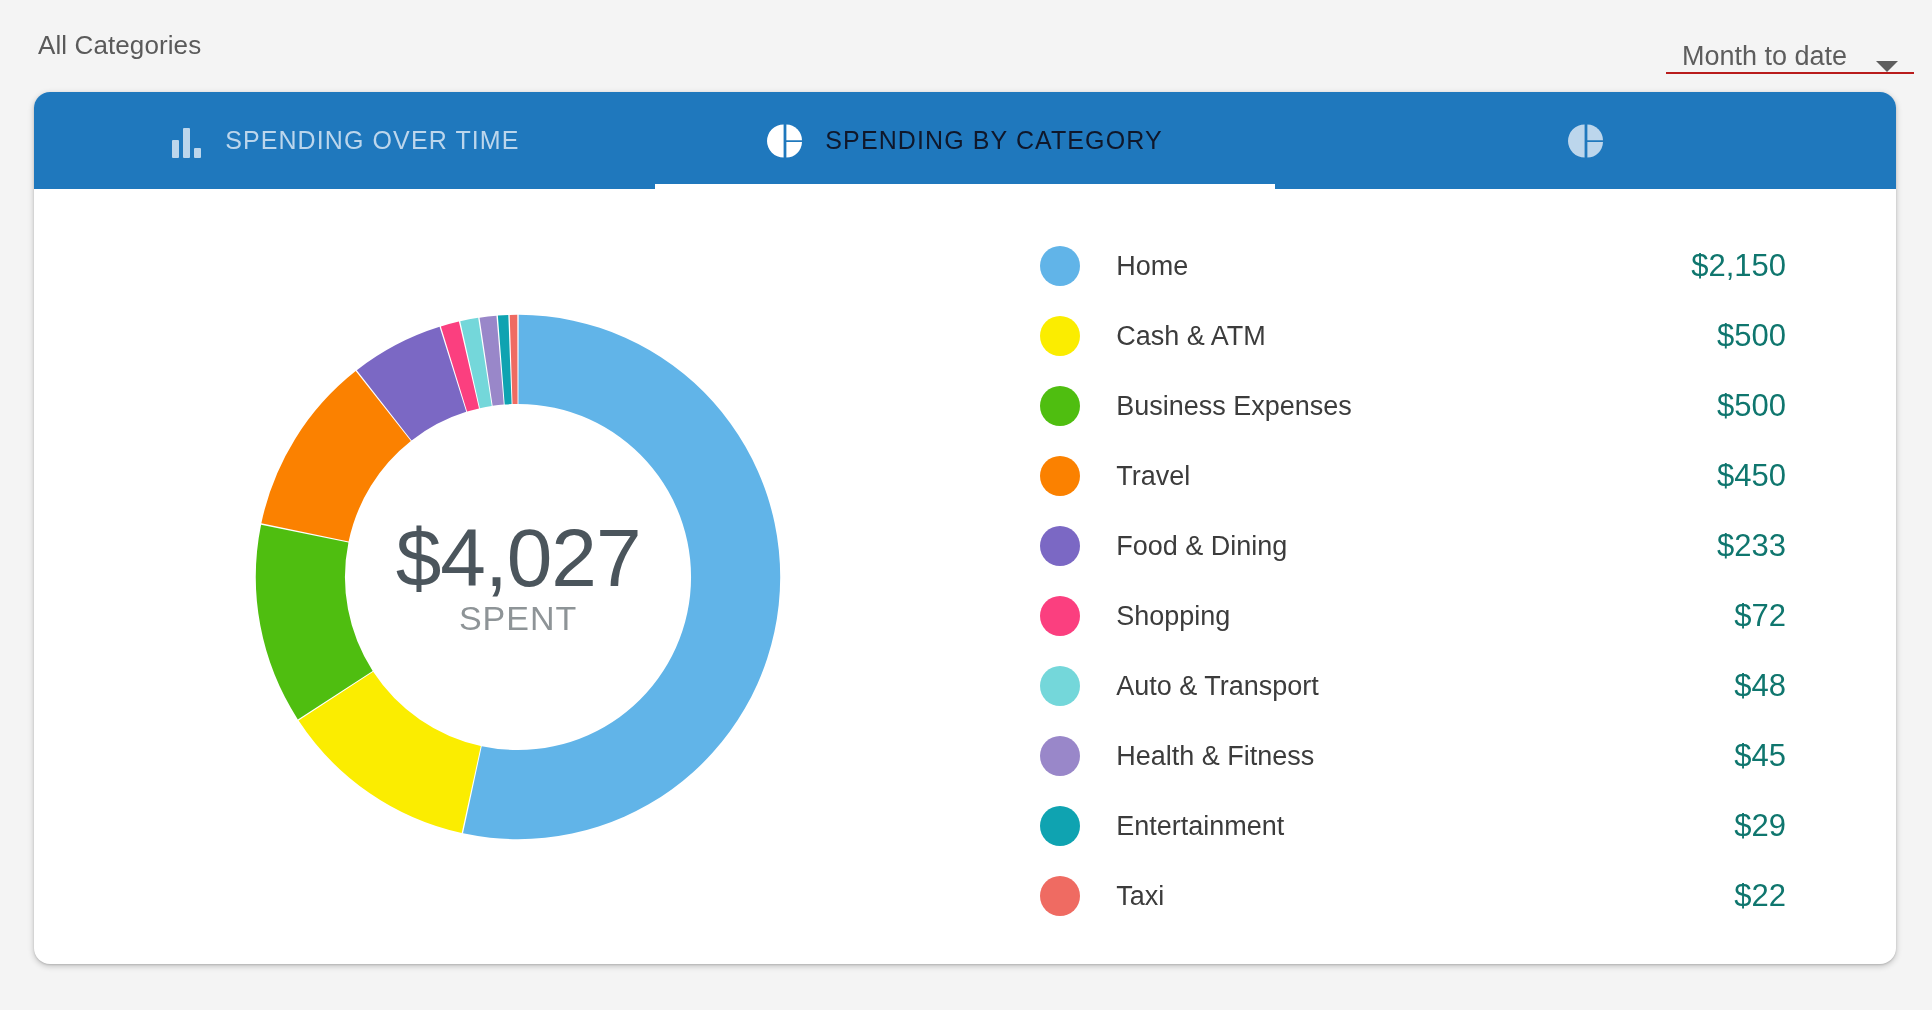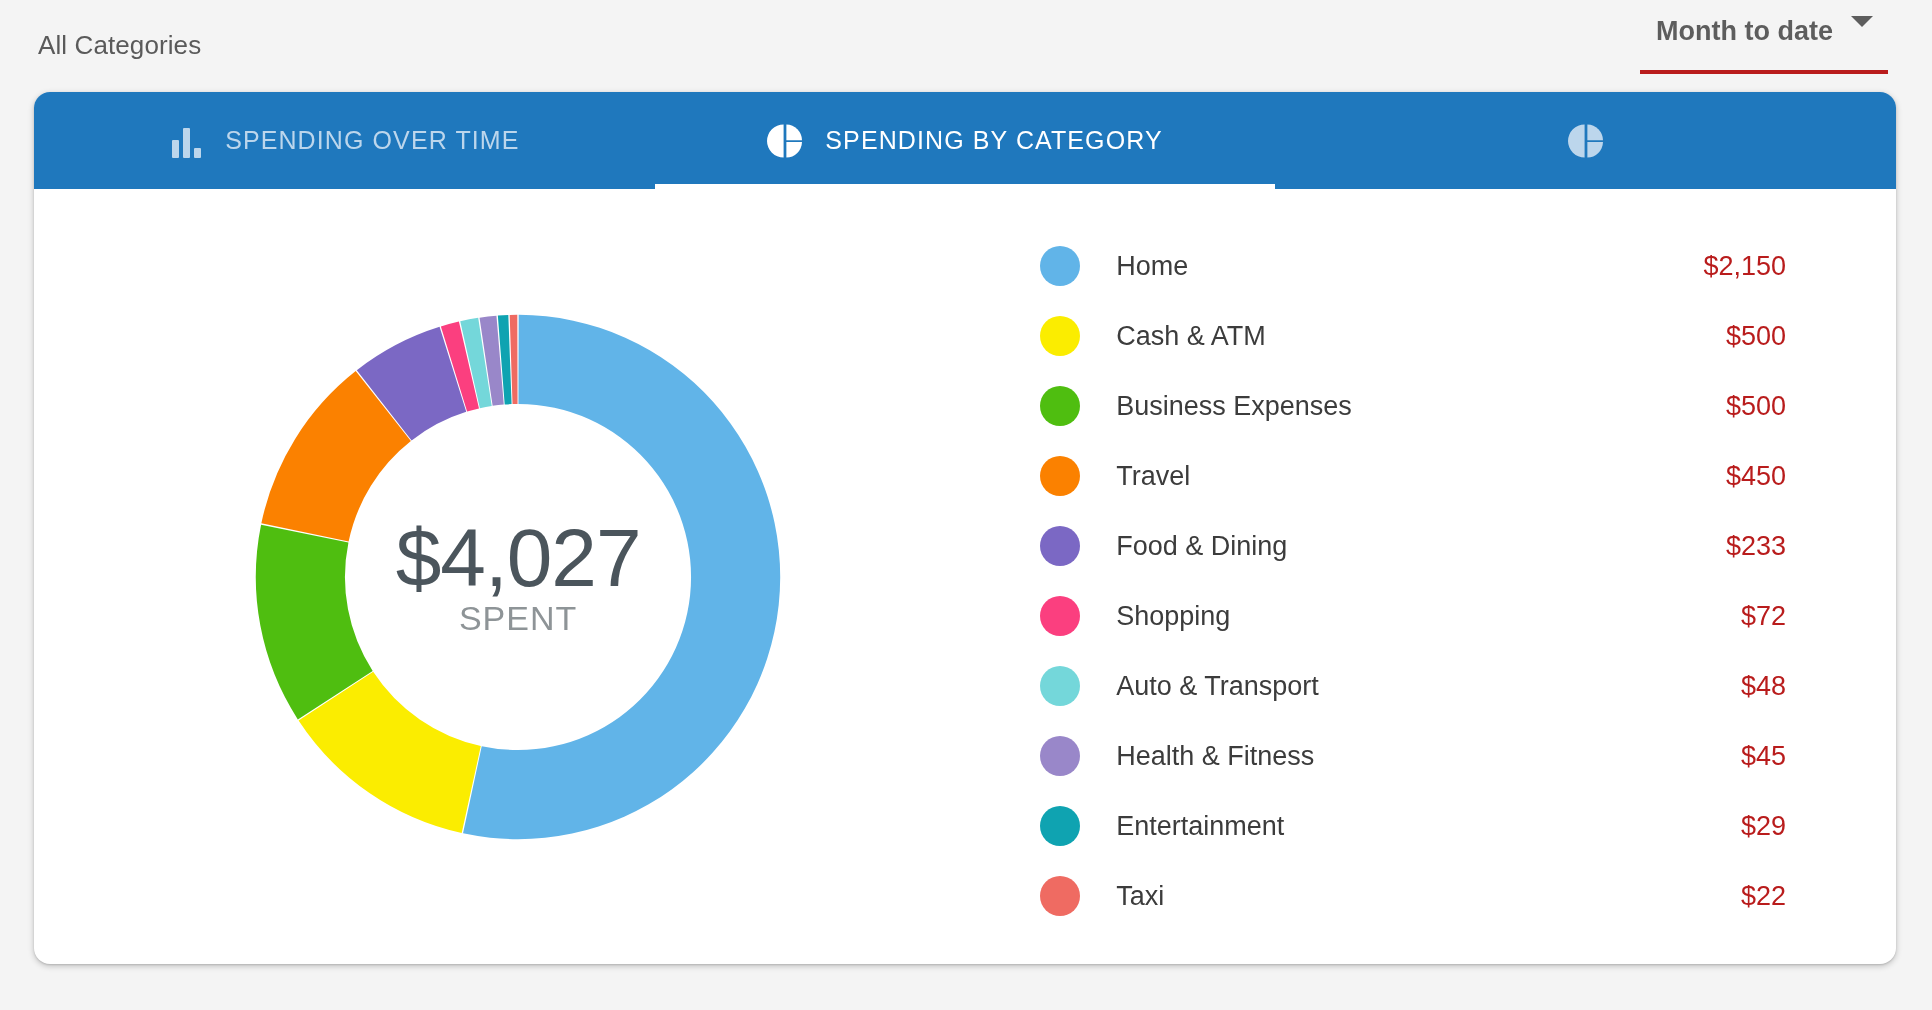--- a/index.html
+++ b/index.html
@@ -21,40 +21,39 @@
 
   
   .topbar {
     position: absolute;
     left: 0; top: 0;
     width: 1932px;
     height: 90px;
     display: flex;
     align-items: center;
     justify-content: space-between;
-    padding: 0 44px 0 38px;
+    padding: 0 18px 0 38px;
   }
 
   .page-title {
     font-size: 26px;
     color: #5a5a5a;
     letter-spacing: 0.1px;
     white-space: nowrap;
   }
 
   .period-select {
     display: flex;
-    align-items: flex-start;
+    align-items: flex-end;
     justify-content: space-between;
     width: 248px;
     height: 58px;
     padding: 0 6px 0 16px;
-    border-bottom: 4px solid #b91c1c;
+    border-bottom: 2px solid #b91c1c;
     cursor: pointer;
-    font-weight: bold;
   }
   .period-label {
     font-size: 27px;
     color: #5d5d5d;
     white-space: nowrap;
   }
   .caret {
     width: 0; height: 0;
     border-left: 11px solid transparent;
     border-right: 11px solid transparent;
@@ -95,21 +94,21 @@
     cursor: pointer;
     user-select: none;
   }
 
   .tab-label {
     font-size: 25px;
     letter-spacing: 1.1px;
     color: #bcd6ec;
     white-space: nowrap;
   }
-  .tab.active .tab-label { color: #ffffff; }
+  .tab.active .tab-label { color: #0f172a; }
 
   .tab-underline {
     position: absolute;
     left: 0; right: 0; bottom: 0;
     height: 5px;
     background: #ffffff;
     display: none;
   }
   .tab.active .tab-underline { display: block; }
 
@@ -189,22 +188,22 @@
     flex: 0 0 40px;
   }
   .legend-name {
     flex: 1;
     margin-left: 36px;
     font-size: 27px;
     color: #3c3c3c;
     white-space: nowrap;
   }
   .legend-amount {
-    font-size: 27px;
-    color: #b91c1c;
+    font-size: 31px;
+    color: #0f766e;
     text-align: right;
     white-space: nowrap;
   }
 </style>
 </head>
 <body>
 
 <div class="app">
 
   <div class="topbar">

